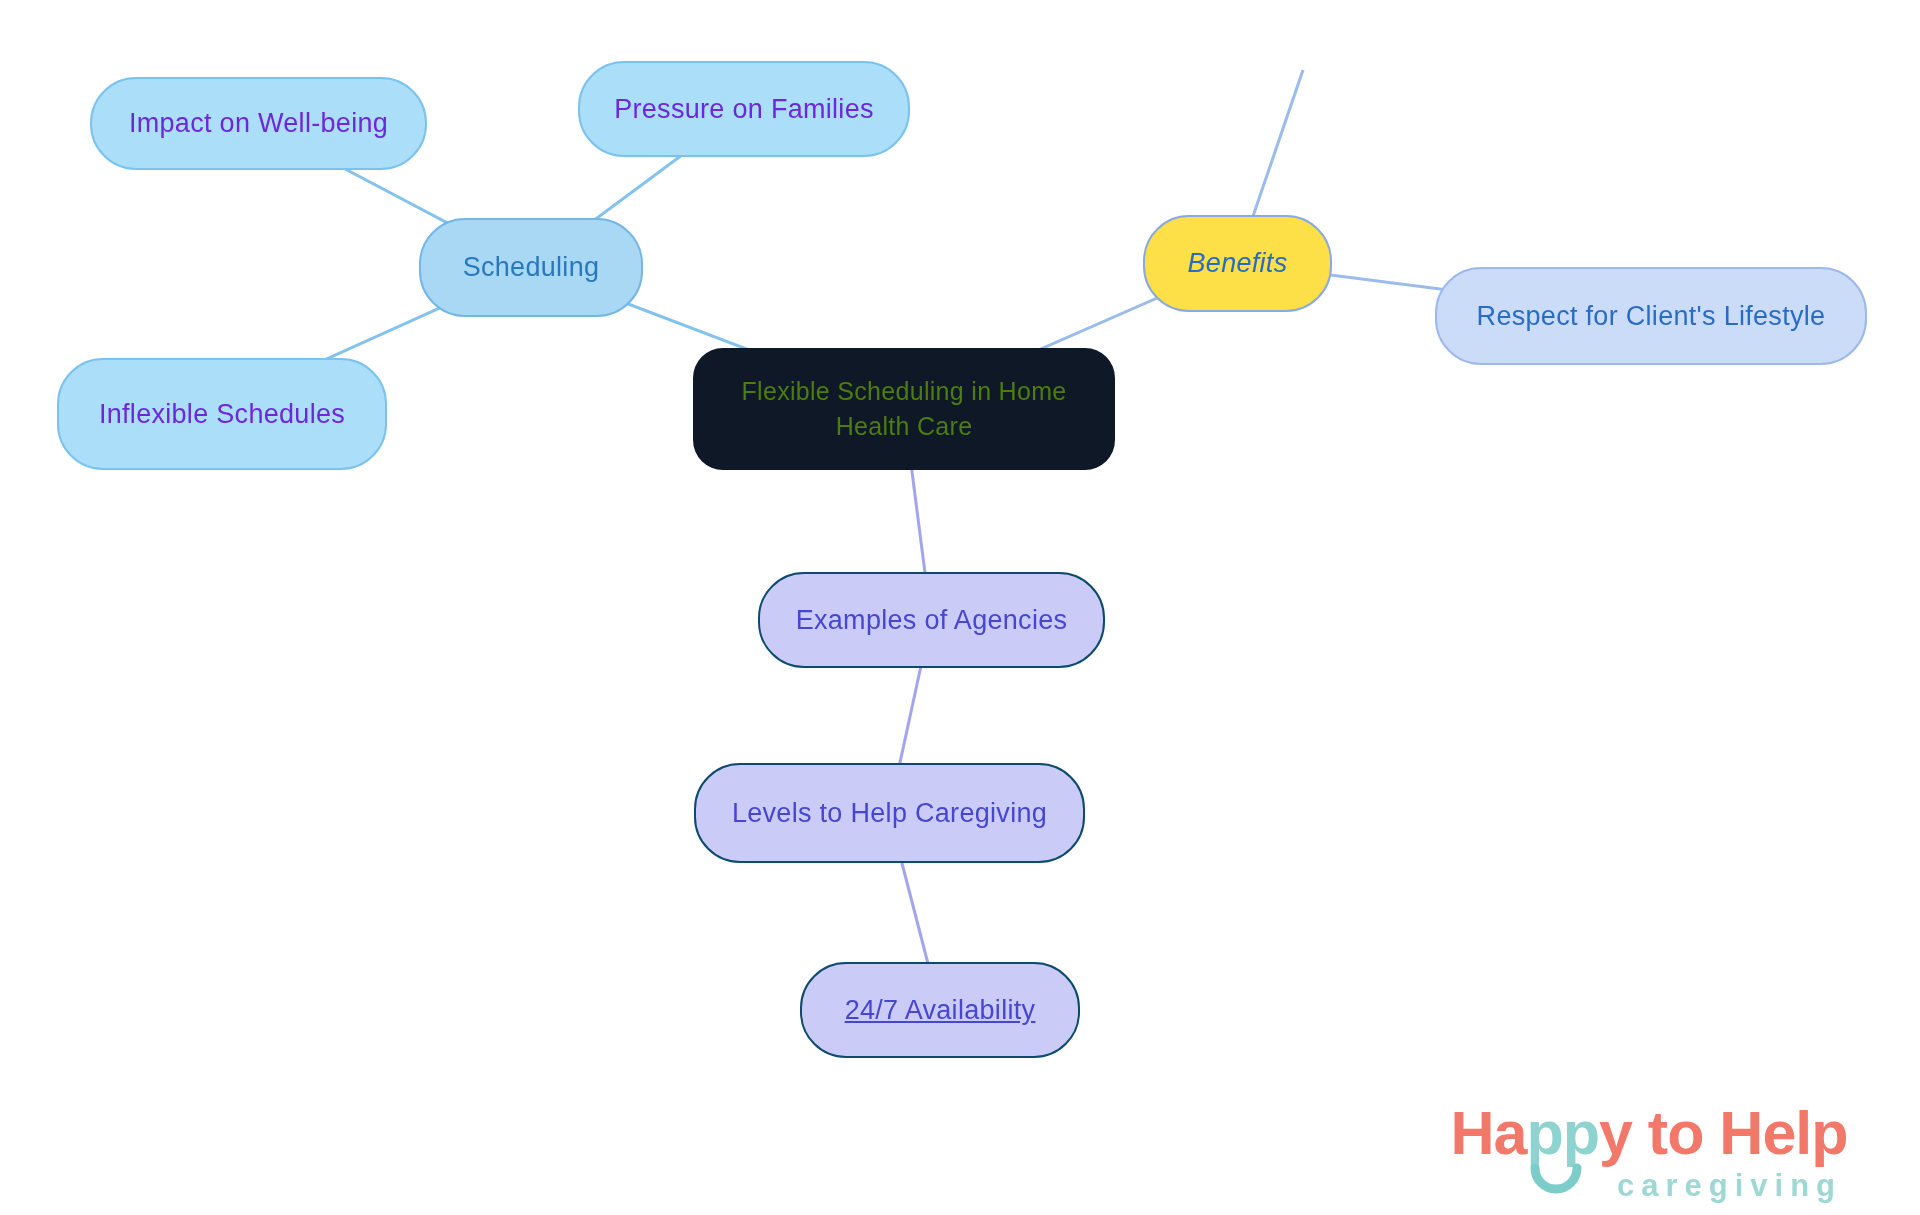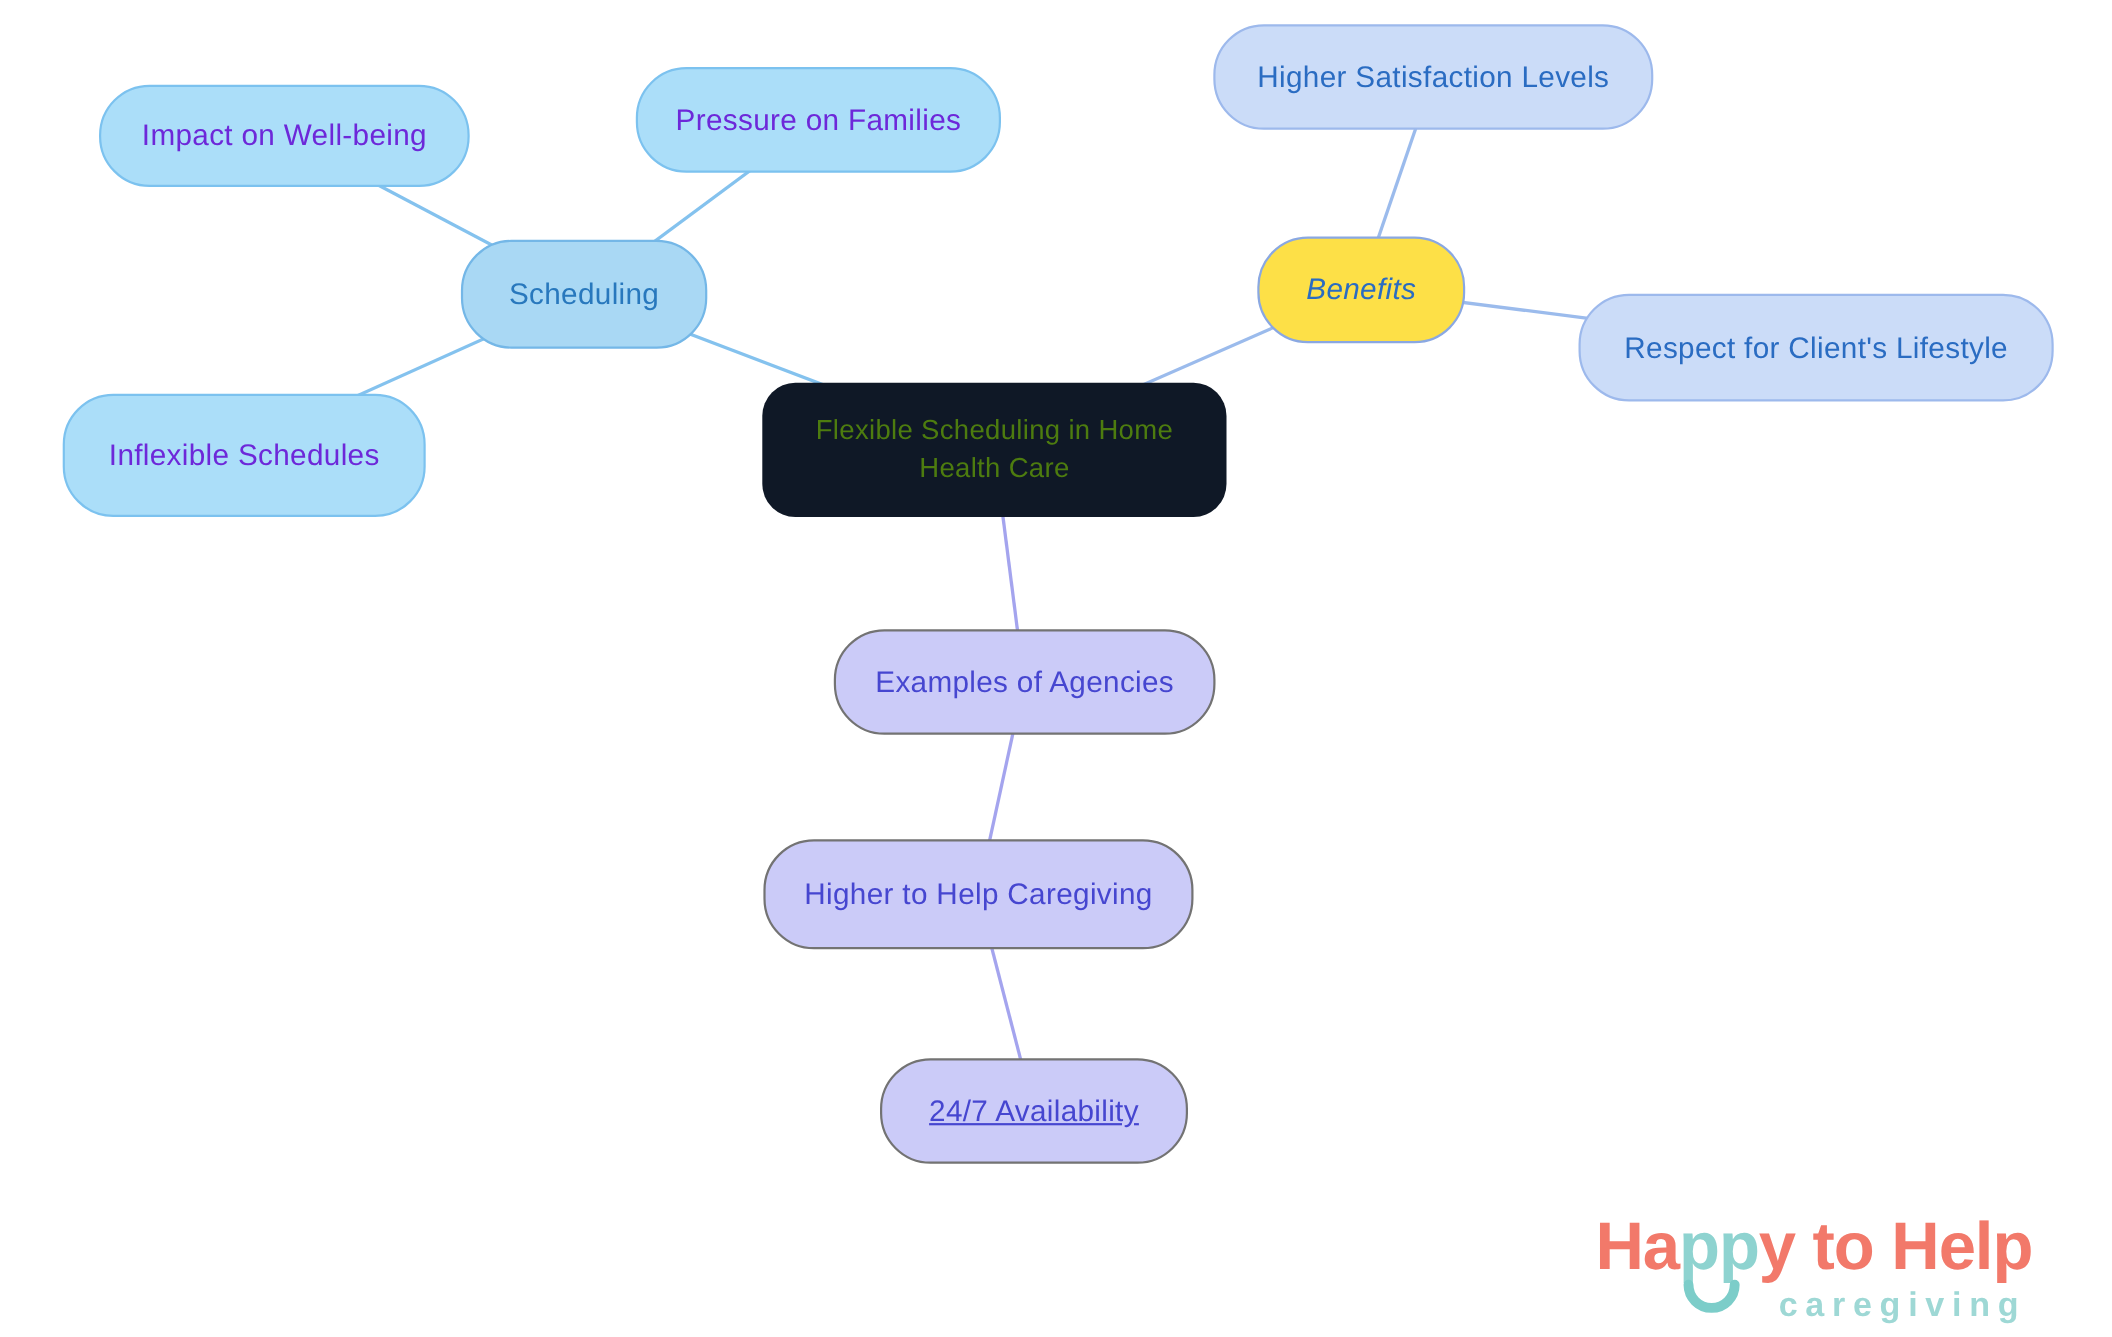--- a/index.html
+++ b/index.html
@@ -52,21 +52,21 @@
     color: #2a6cc2;
   }
   .family-peri-hub {
     background: #fde047;
     border: 2px solid #8aa8e2;
     color: #2a6cc2;
     font-style: italic;
   }
   .family-lav {
     background: #cbcbf8;
-    border: 2px solid #737373;
+    border: 2px solid #0c4a6e;
     color: #4646d0;
   }
   .node-root {
     background: #0f1826;
     color: #4d7c0f;
     border-radius: 30px;
     font-size: 25px;
     line-height: 1.4;
     white-space: normal;
     padding: 0 44px;
@@ -148,27 +148,26 @@
   <div id="node-challenges" class="node family-sky-hub">Scheduling</div>
 
   <div id="node-impact" class="node family-sky">Impact on Well-being</div>
 
   <div id="node-pressure" class="node family-sky">Pressure on Families</div>
 
   <div id="node-inflexible" class="node family-sky">Inflexible Schedules</div>
 
   <div id="node-benefits" class="node family-peri-hub">Benefits</div>
 
-  <div id="node-satisfaction" class="node family-peri">Higher Satisfaction Levels</div>
 
   <div id="node-respect" class="node family-peri">Respect for Client's Lifestyle</div>
 
   <div id="node-examples" class="node family-lav">Examples of Agencies</div>
 
-  <div id="node-h2h" class="node family-lav">Higher to Help Caregiving</div>
+  <div id="node-h2h" class="node family-lav">Levels to Help Caregiving</div>
 
   <div id="node-availability" class="node family-lav">24/7 Availability</div>
 
   <div class="logo">
     <div class="logo-main"><span class="logo-coral">Ha</span><span class="logo-teal">pp</span><span class="logo-coral">y to Help</span></div>
     <svg class="logo-smile" viewBox="0 0 60 40">
       <path d="M 9 8 A 21 21 0 0 0 51 8" fill="none" stroke="#7ccdc9" stroke-width="9" stroke-linecap="round"></path>
     </svg>
     <div class="logo-tagline">caregiving</div>
   </div>

